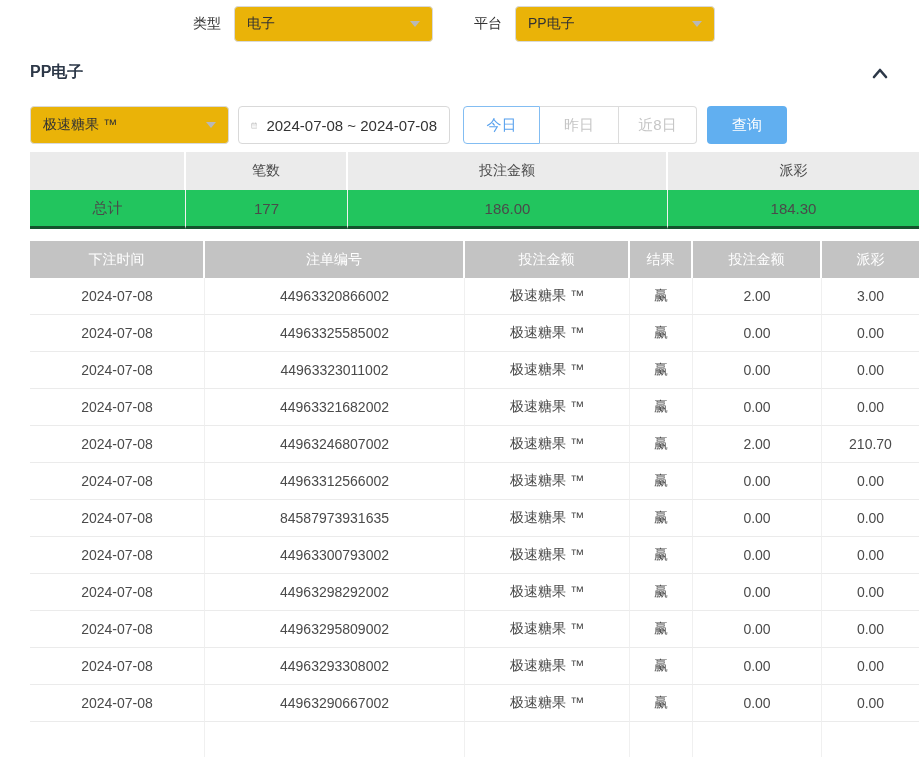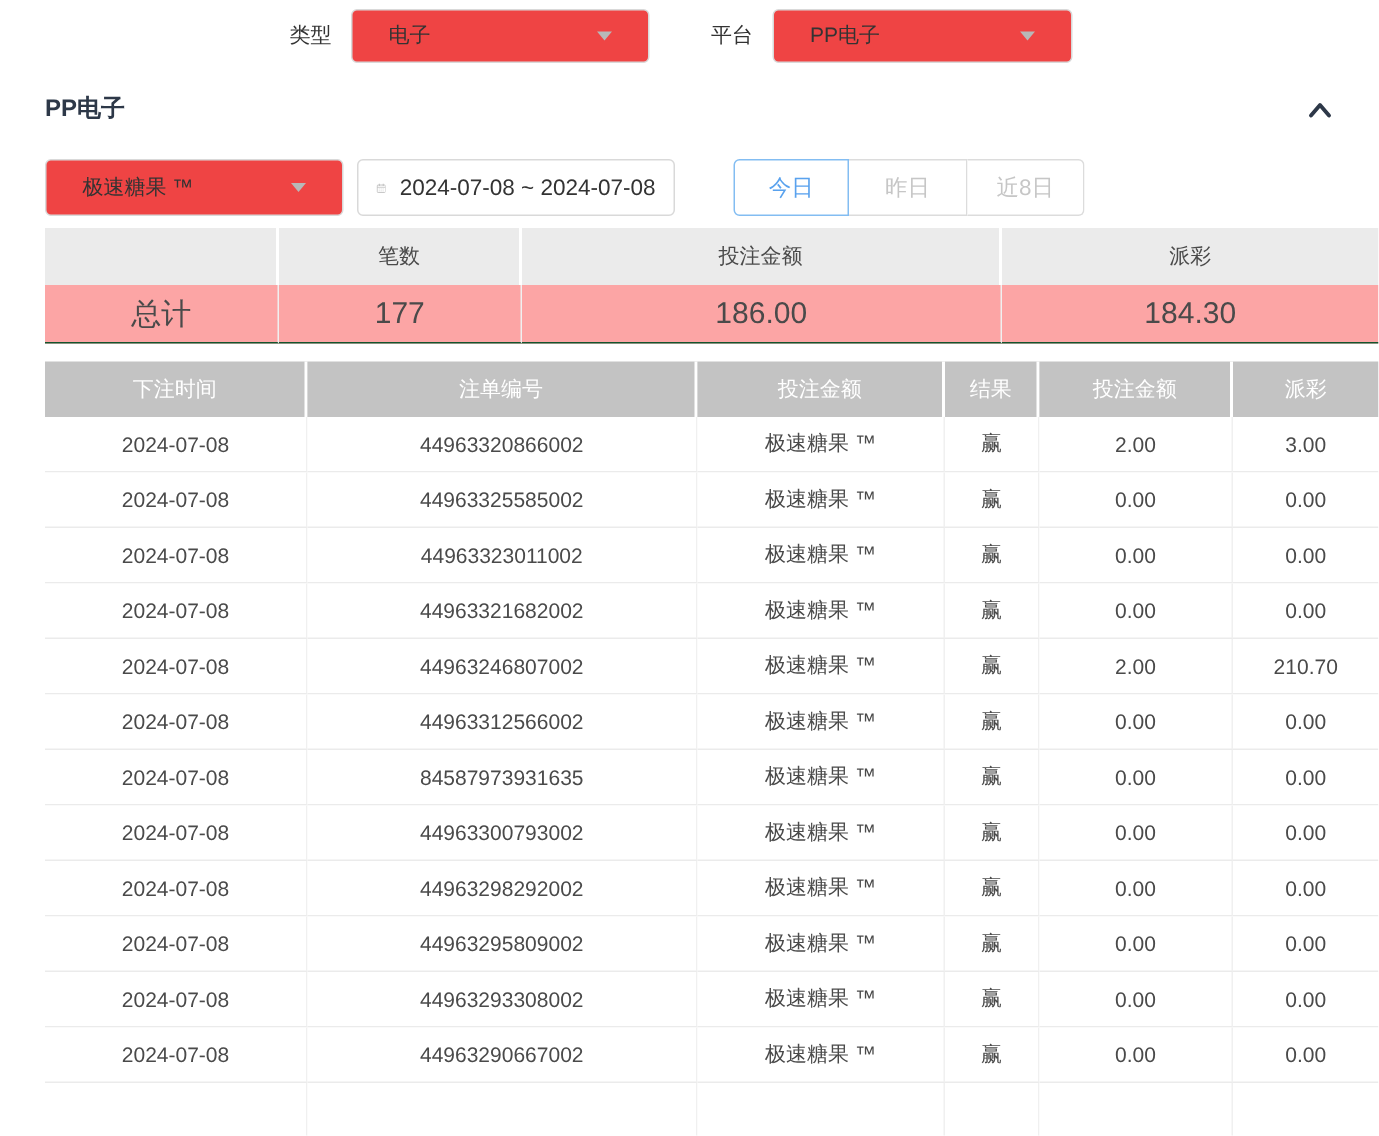--- a/index.html
+++ b/index.html
@@ -8,22 +8,22 @@
     font-family:"Liberation Sans","DejaVu Sans",sans-serif;
     background:#ffffff; color:#4a4a4a; overflow:hidden; position:relative;
   }
 
   
   .top-filters { display:flex; align-items:center; margin:6px 0 0 193px; height:36px; }
   .lbl { font-size:14px; color:#333; white-space:nowrap; }
   .lbl-platform { margin-left:41px; }
   .select {
     display:flex; align-items:center; justify-content:space-between;
-    border:1px solid #d9d9d9; border-radius:4px; background:#ef4444;
-    height:36px; padding:0 24px; margin-left:13px; cursor:pointer;
+    border:1px solid #d9d9d9; border-radius:4px; background:#eab308;
+    height:36px; padding:0 12px; margin-left:13px; cursor:pointer;
   }
   .select .sel-text { font-size:14px; color:#333; }
   .caret {
     width:0; height:0; border-left:5px solid transparent; border-right:5px solid transparent;
     border-top:6px solid #b8b8b8; display:inline-block; margin-left:8px; flex:none;
   }
   .w199 { width:199px; } .w200 { width:200px; }
 
   
   .section-header { display:flex; align-items:center; justify-content:space-between; margin:20px 30px 0 30px; }
@@ -36,40 +36,40 @@
   .date-range {
     display:flex; align-items:center; border:1px solid #d9d9d9; border-radius:4px;
     height:38px; margin-left:9px; width:212px; padding:0 12px; cursor:pointer;
   }
   .date-range .date-text { font-size:15px; color:#333; margin-left:9px; white-space:nowrap; }
   .btn-group { display:flex; margin-left:13px; }
   .qbtn {
     height:38px; background:#fff; border:1px solid #dcdcdc; font-size:15px; color:#c6c6c6;
     cursor:pointer; font-family:inherit; padding:0;
   }
-  .qbtn.b1 { width:77px; border-radius:4px 0 0 4px;margin-left:26px; }
+  .qbtn.b1 { width:77px; border-radius:4px 0 0 4px; }
   .qbtn.b2 { width:79px; border-left:none; }
   .qbtn.b3 { width:78px; border-left:none; border-radius:0 4px 4px 0; }
   .qbtn.active { border:1px solid #83bdf2; color:#59a2ee; position:relative; z-index:1; }
   .search-btn {
     height:38px; width:80px; margin-left:10px; background:#61aff0; border:none; border-radius:4px;
     color:#fff; font-size:15px; cursor:pointer; font-family:inherit;
   }
 
   
   table { border-collapse:separate; border-spacing:0; table-layout:fixed; margin-left:30px; }
   .summary-table { width:889px; margin-top:8px; }
   .summary-table th {
     background:#ebebeb; height:38px; font-size:14px; font-weight:400; color:#4a4a4a;
     text-align:center; border-right:2px solid #fff;
   }
   .summary-table th:last-child { border-right:none; }
   .summary-table td {
-    height:39px; text-align:center; font-size:20px; color:#4a4a4a; background:#fca5a5;
-    border-bottom:1px solid #14532d; border-right:1px solid #f0f0f0;
+    height:39px; text-align:center; font-size:15px; color:#4a4a4a; background:#22c55e;
+    border-bottom:3px solid #14532d; border-right:1px solid #f0f0f0;
   }
   .summary-table td:last-child { border-right:none; }
 
   .records-table { width:889px; margin-top:12px; }
   .records-table th {
     background:#c3c3c3; height:37px; color:#fff; font-size:14px; font-weight:normal;
     text-align:center; border-right:2px solid #fff;
   }
   .records-table th:last-child { border-right:none; }
   .records-table td {
@@ -117,20 +117,21 @@
       <line x1="3.5" y1="8.5" x2="11.5" y2="8.5" stroke="#d6d6d6" stroke-width="1.3" stroke-dasharray="1.6 1.4"></line>
       <line x1="3.5" y1="11.5" x2="11.5" y2="11.5" stroke="#d6d6d6" stroke-width="1.3" stroke-dasharray="1.6 1.4"></line>
     </svg>
     <span class="date-text">2024-07-08 ~ 2024-07-08</span>
   </div>
   <div class="btn-group">
     <button class="qbtn b1 active">今日</button>
     <button class="qbtn b2">昨日</button>
     <button class="qbtn b3">近8日</button>
   </div>
+  <button class="search-btn">查询</button>
 </div>
 
 <table class="summary-table">
   <colgroup>
       <col style="width:156px">
       <col style="width:162px">
       <col style="width:320px">
       <col style="width:251px">
     </colgroup>
   <thead>

